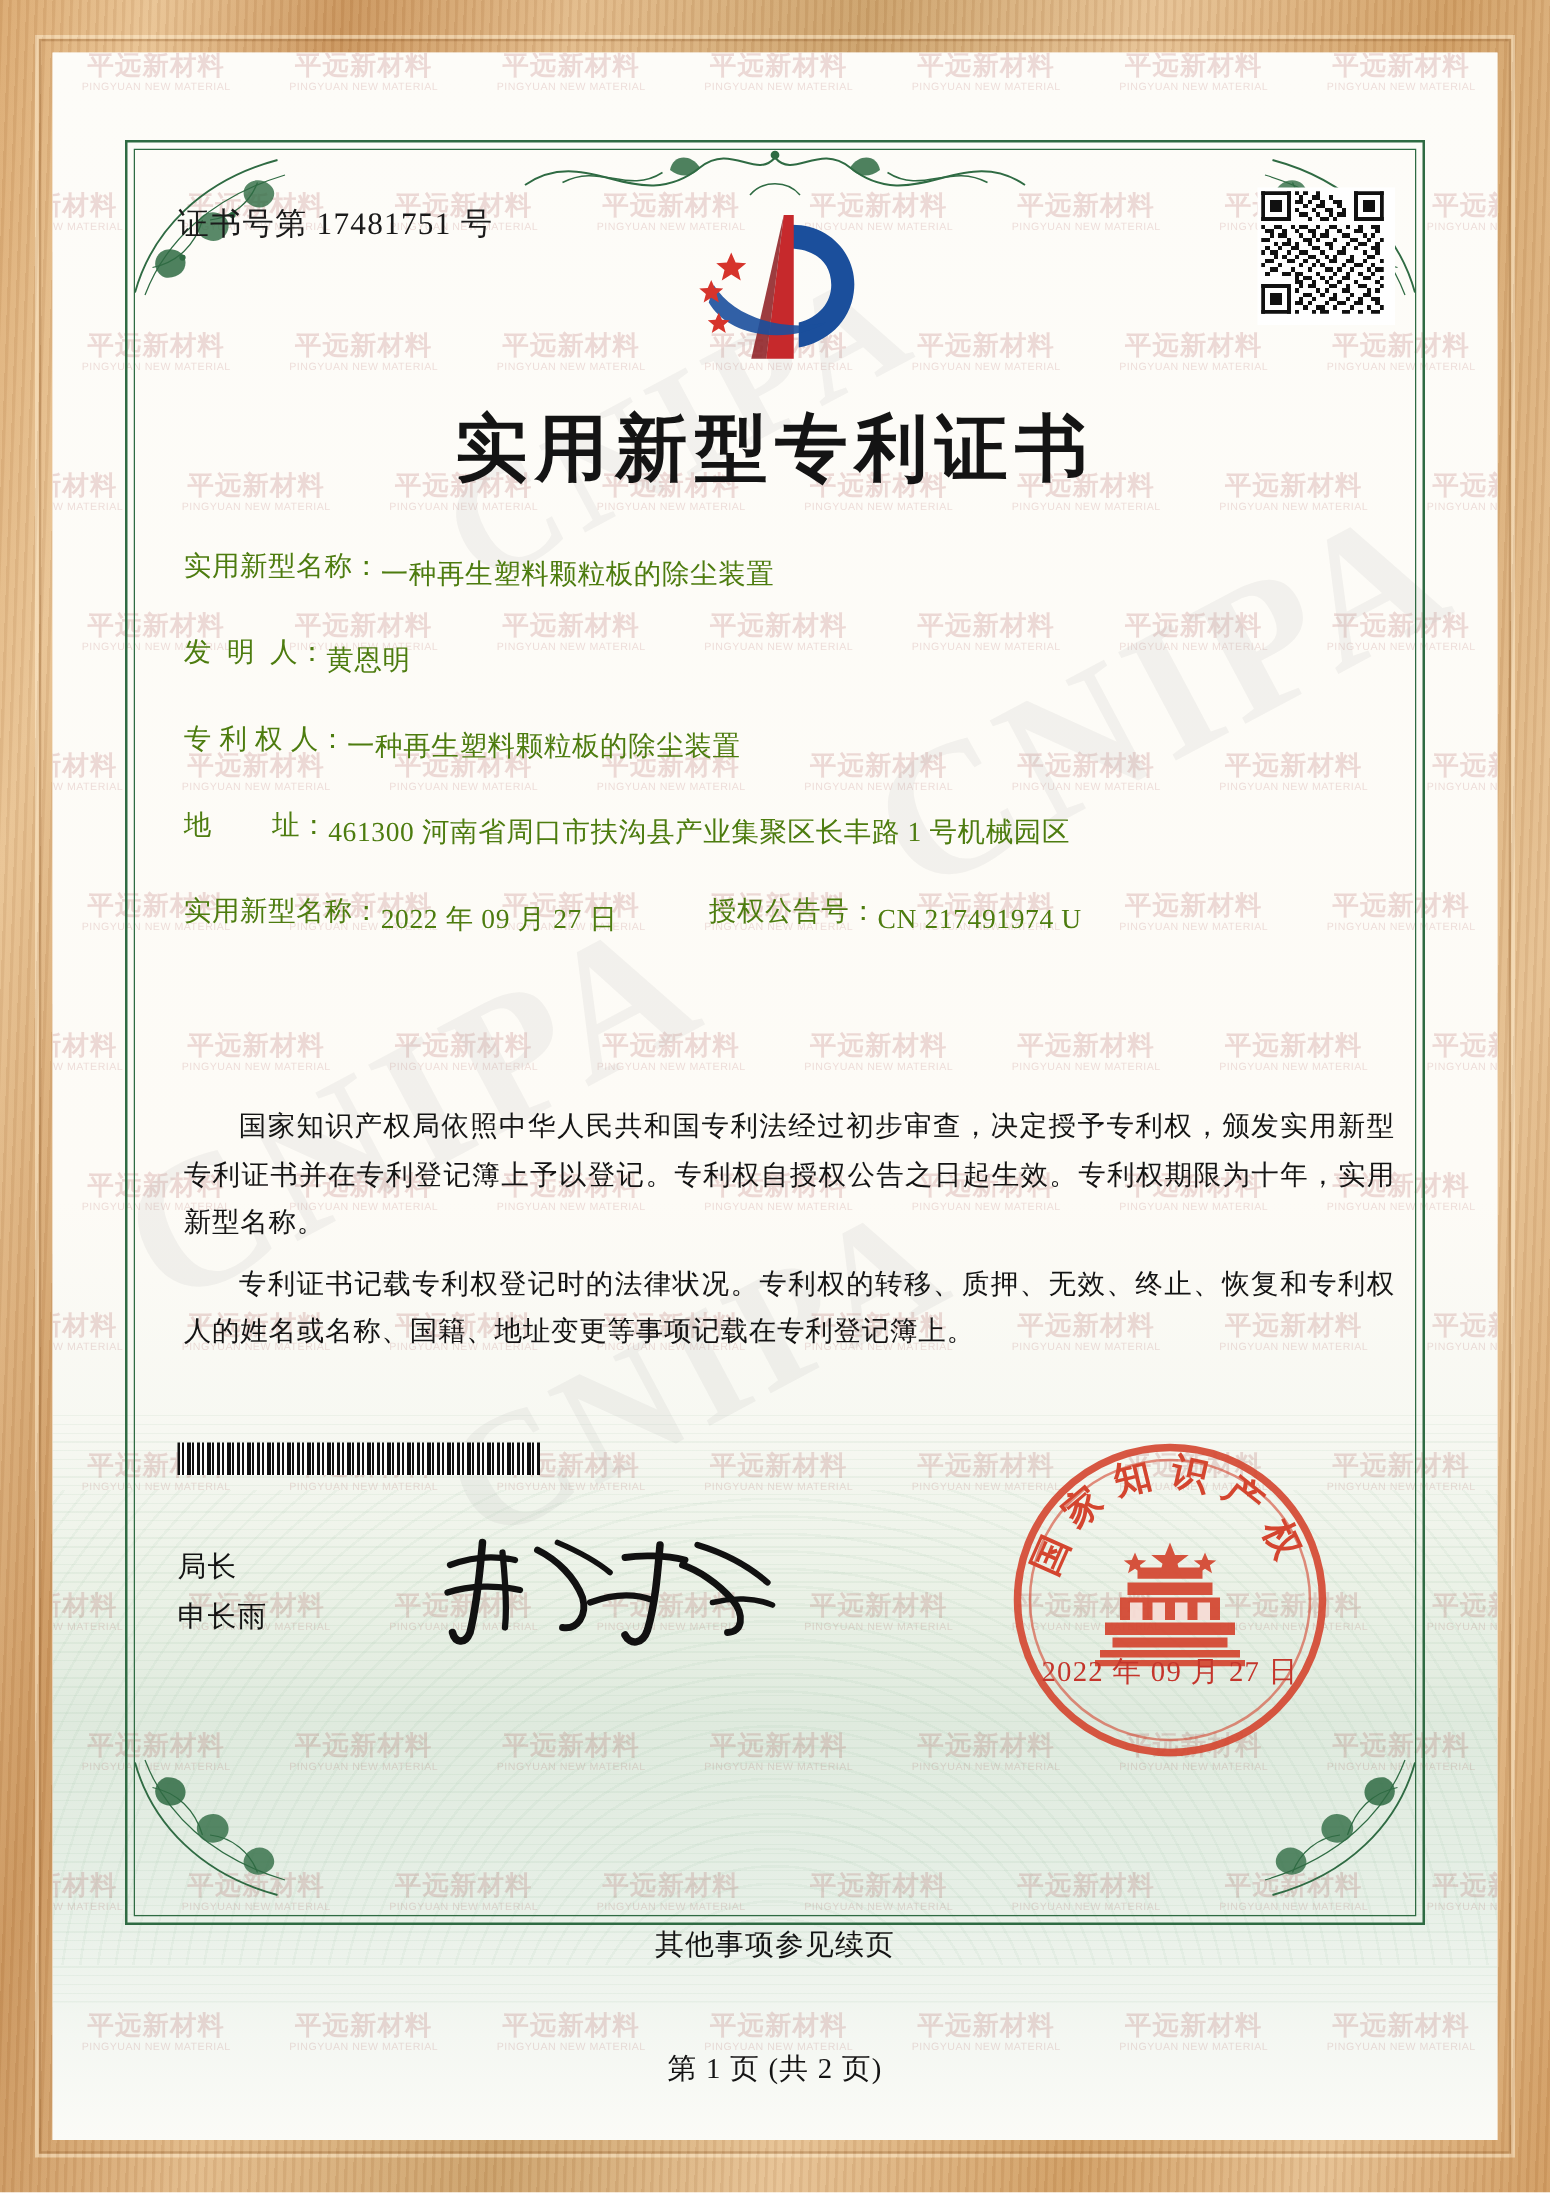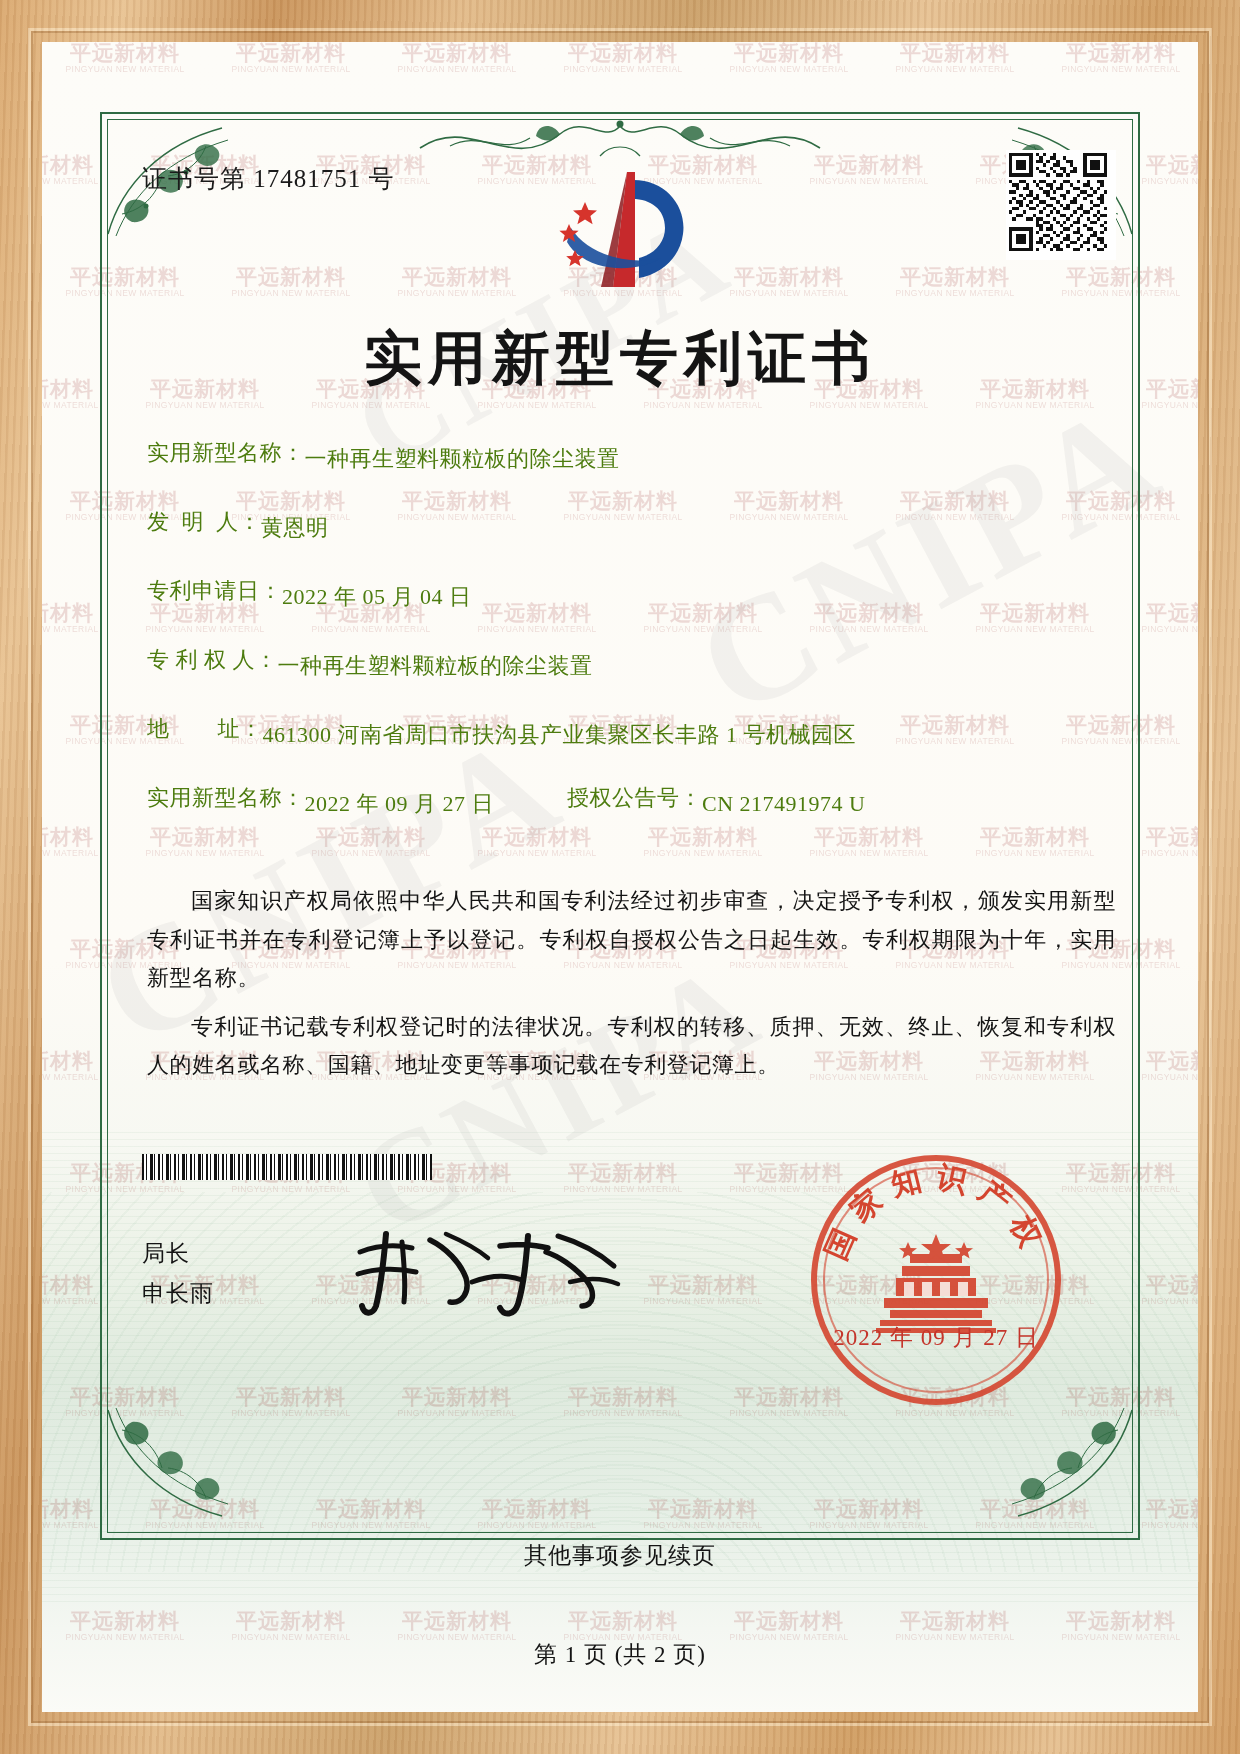--- a/index.html
+++ b/index.html
@@ -1085,24 +1085,20 @@
   <div class="fields">
     <div class="field-row">
       <span class="field-label">实用新型名称：</span>
       <span class="field-value">一种再生塑料颗粒板的除尘装置</span>
     </div>
     <div class="field-row">
       <span class="field-label">发  明  人：</span>
       <span class="field-value">黄恩明</span>
     </div>
     <div class="field-row">
-      <span class="field-label">专利申请日：</span>
-      <span class="field-value">2022 年 05 月 04 日</span>
-    </div>
-    <div class="field-row">
       <span class="field-label">专 利 权 人：</span>
       <span class="field-value">一种再生塑料颗粒板的除尘装置</span>
     </div>
     <div class="field-row">
       <span class="field-label">地        址：</span>
       <span class="field-value">461300 河南省周口市扶沟县产业集聚区长丰路 1 号机械园区</span>
     </div>
     <div class="field-row two-col">
       <span class="col-a">
         <span class="field-label">实用新型名称：</span>

